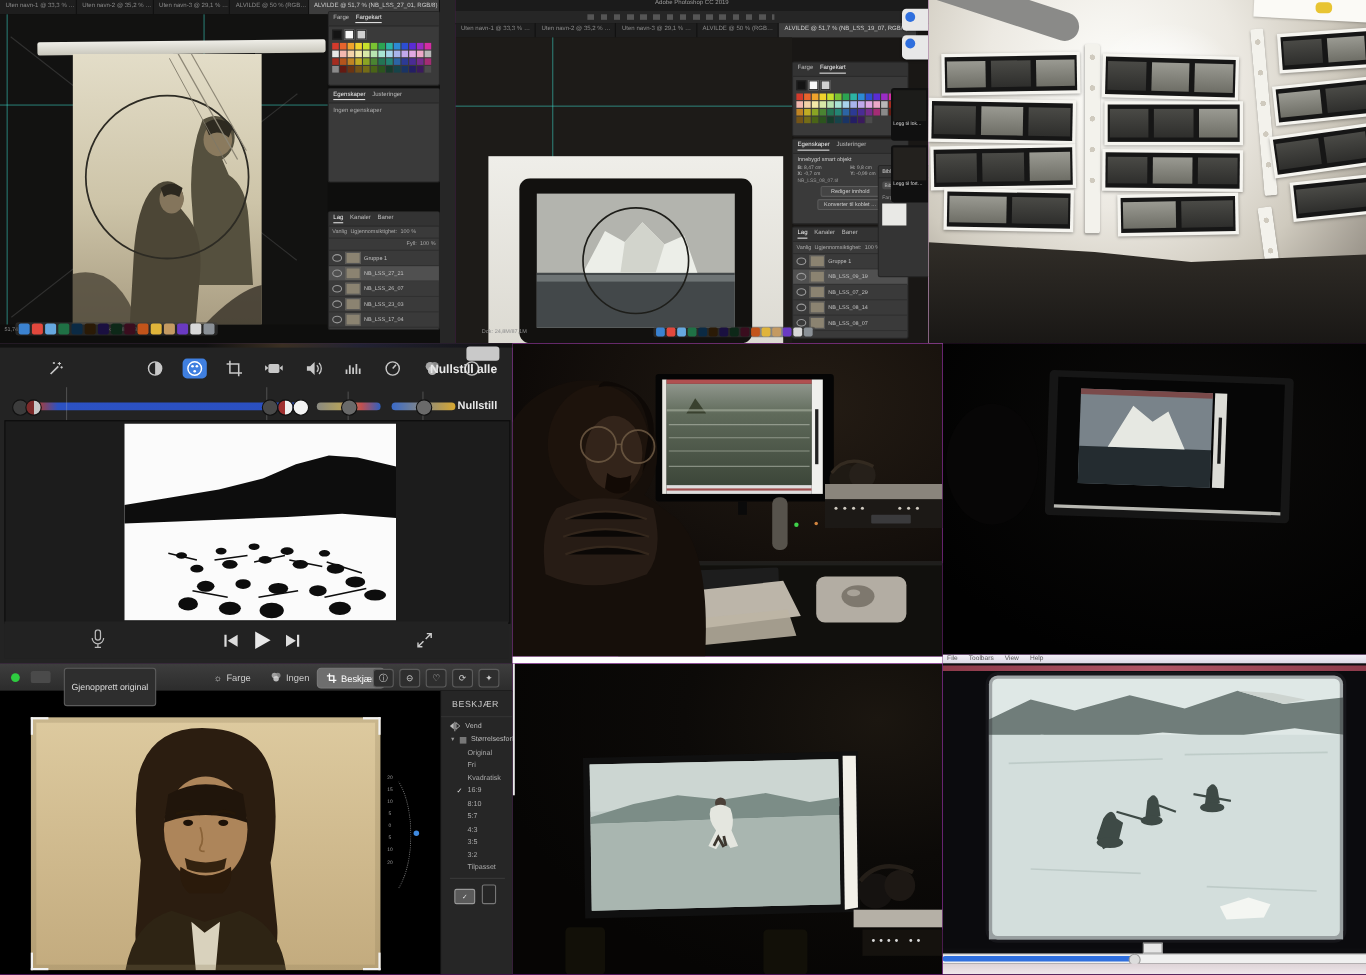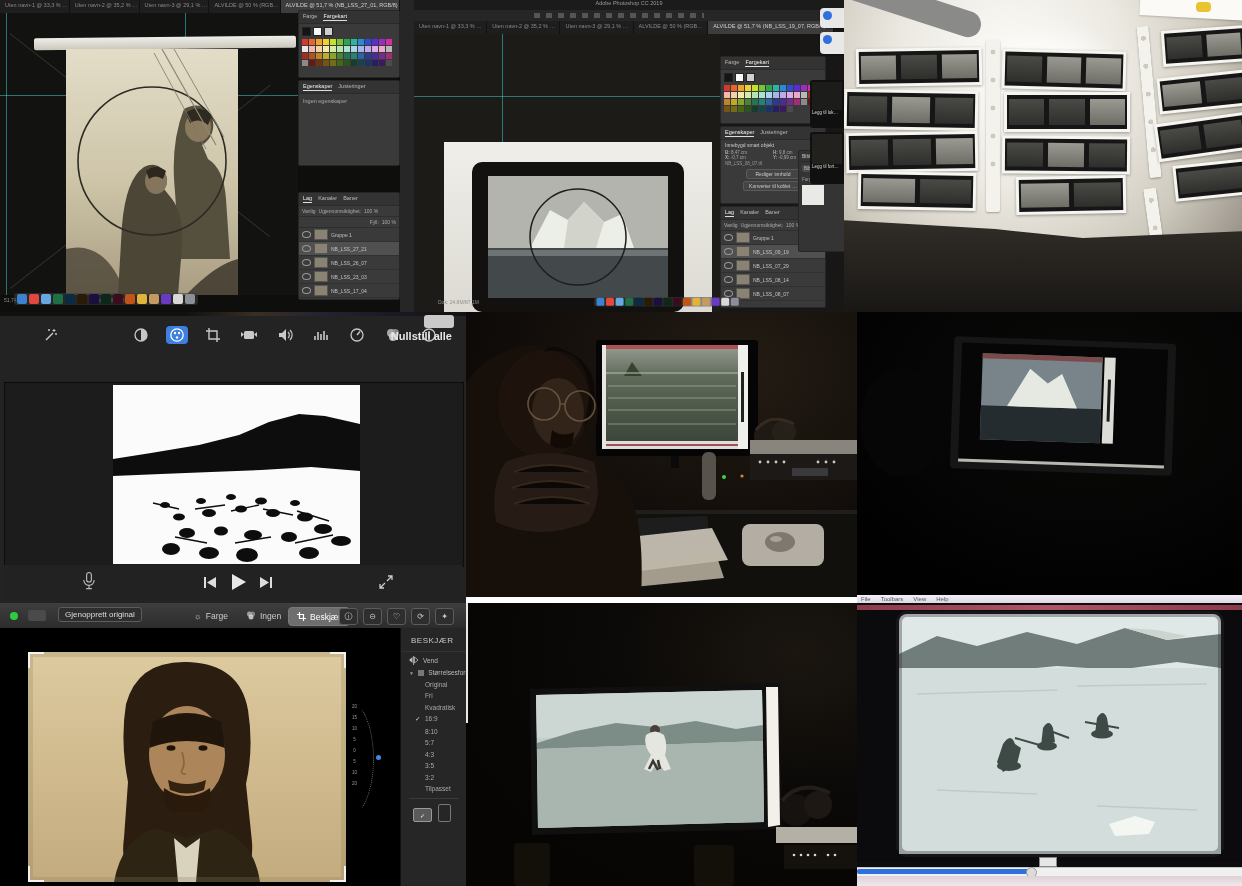--- a/index.html
+++ b/index.html
@@ -38,21 +38,21 @@
   .im-lbl{font-size:11px;color:#e8e8e8;font-weight:bold;}
   .track{position:absolute;height:7px;border-radius:4px;}
   .knob{position:absolute;width:13px;height:13px;border-radius:50%;top:-3px;border:1px solid #111;}
   .tickline{position:absolute;width:1px;height:34px;background:rgba(200,200,200,.25);top:-14px;}
 
   
   #photos{background:#000;}
   .ph-toolbar{position:absolute;left:0;top:0;width:466px;height:25px;
      background:linear-gradient(#3e3e3e,#2c2c2c);border-bottom:1px solid #000;}
   .ph-btn{position:absolute;font-size:8px;color:#ddd;background:#2e2e2e;border:1px solid #5c5c5c;
-     border-radius:3px;padding:2px 6px;}
+     border-radius:3px;padding:12px 6px;}
   .seg{position:absolute;display:flex;align-items:center;gap:4px;font-size:8.5px;color:#ccc;height:17px;padding:0 8px;border-radius:4px;}
   .seg.on{background:#6e6e6e;color:#fff;border:1px solid #7a7a7a;}
   .cir-btn{width:17px;height:15px;border:1px solid #5c5c5c;border-radius:3px;background:#2e2e2e;
      display:flex;align-items:center;justify-content:center;font-size:8px;color:#ccc;}
   .crop-side{position:absolute;left:400px;top:25px;width:66px;height:258px;background:#262626;border-left:1px solid #111;}
   .cs-hdr{font-size:8px;color:#c8c8c8;letter-spacing:.5px;padding:8px 0 6px 10px;border-bottom:1px solid #333;}
   .cs-row{display:flex;align-items:center;gap:4px;font-size:6.5px;color:#bbb;padding:4px 0 0 8px;white-space:nowrap;}
   .cs-opt{display:flex;gap:3px;font-size:6.5px;color:#a8a8a8;padding:4.5px 0 0 14px;}
   .cs-opt .ck{width:7px;display:inline-block;color:#ddd;}
   .corner{position:absolute;width:14px;height:14px;border:2px solid #f2f2f2;}
@@ -622,20 +622,40 @@
       <span class="im-ic">
         <svg width="16" height="16" viewBox="0 0 16 16">
             <circle cx="8" cy="8" r="6" stroke="#c8c8c8" fill="none" stroke-width="1.3"></circle>
             <path d="M8,7 v4" stroke="#c8c8c8" stroke-width="1.5"></path>
             <circle cx="8" cy="4.8" r=".9" fill="#c8c8c8"></circle>
           </svg>
       </span>
     </div>
     <div class="abs im-lbl" style="right:14px;top:18px;">Nullstill alle</div>
 
+    <div class="abs" style="left:0;top:48px;width:466px;height:22px;">
+      <div class="track" style="left:16px;top:6px;width:262px;background:linear-gradient(90deg,#5a2020 0%,#c03a1e 6%,#2c52c4 14%,#2a4fc0 100%);">
+        <span class="tickline" style="left:44px;"></span>
+        <span class="tickline" style="left:226px;"></span>
+        <span class="knob" style="left:-5px;background:#3c3c3c;"></span>
+        <span class="knob" style="left:7px;background:linear-gradient(90deg,#7c2a2a 50%,#c8c8c8 50%);"></span>
+        <span class="knob" style="left:222px;background:#4a4a4a;"></span>
+        <span class="knob" style="left:236px;background:linear-gradient(90deg,#a03030 50%,#f0f0f0 50%);"></span>
+        <span class="knob" style="left:250px;background:#f4f4f4;"></span>
+      </div>
+      <div class="track" style="left:288px;top:6px;width:58px;background:linear-gradient(90deg,#8a8a82,#b0a060,#c05050 70%,#3060c0);">
+        <span class="tickline" style="left:28px;height:26px;top:-10px;"></span>
+        <span class="knob" style="left:22px;background:#6a6a6a;"></span>
+      </div>
+      <div class="track" style="left:356px;top:6px;width:58px;background:linear-gradient(90deg,#3a6ac8,#8a8a82,#d8a830);">
+        <span class="tickline" style="left:28px;height:26px;top:-10px;"></span>
+        <span class="knob" style="left:22px;background:#6a6a6a;"></span>
+      </div>
+      <div class="abs im-lbl" style="right:14px;top:4px;font-size:10px;">Nullstill</div>
+    </div>
 
     <div class="abs" style="left:4px;top:70px;width:458px;height:183px;background:#1c1c1c;border:1px solid #0c0c0c;">
       <svg class="abs" style="left:108px;top:2px;" width="247" height="179" viewBox="0 0 247 179">
         <rect width="247" height="179" fill="#fbfbfb"></rect>
         <path d="M0,74 L38,68 L86,60 L126,50 L156,37 L186,29 L212,31 L247,39 L247,86 L198,82 L148,85 L98,87 L48,89 L0,91 Z" fill="#0d0d0d"></path>
         <g fill="#0d0d0d">
           <ellipse cx="52" cy="120" rx="5" ry="3"></ellipse>
             <ellipse cx="66" cy="132" rx="6" ry="3.5"></ellipse>
           <ellipse cx="88" cy="116" rx="5" ry="3"></ellipse>
             <ellipse cx="96" cy="128" rx="7" ry="4"></ellipse>

